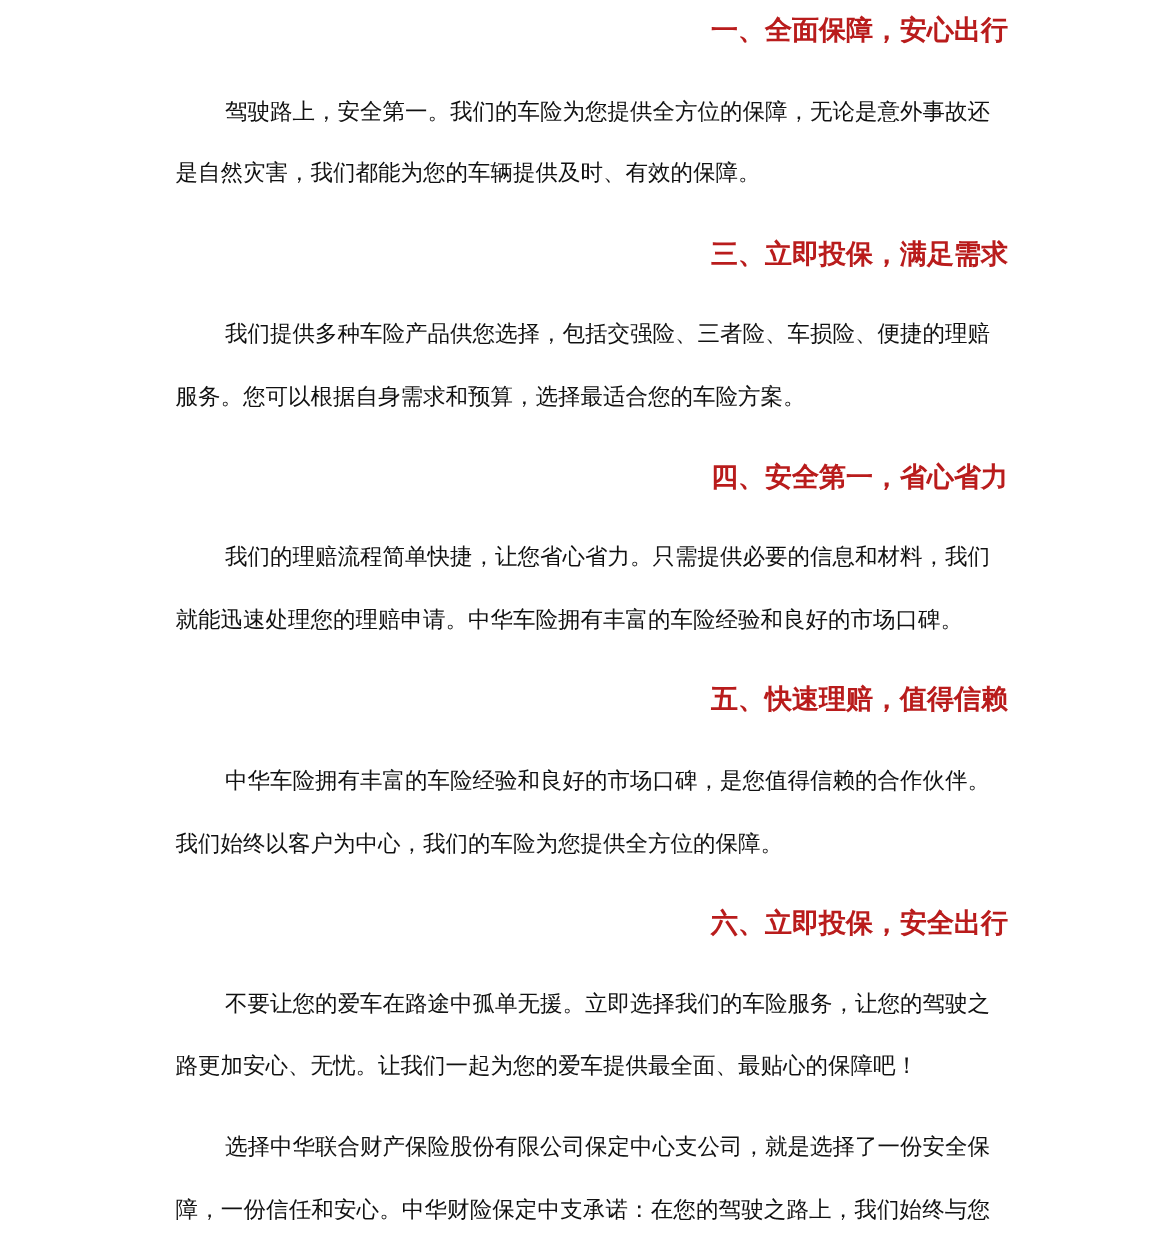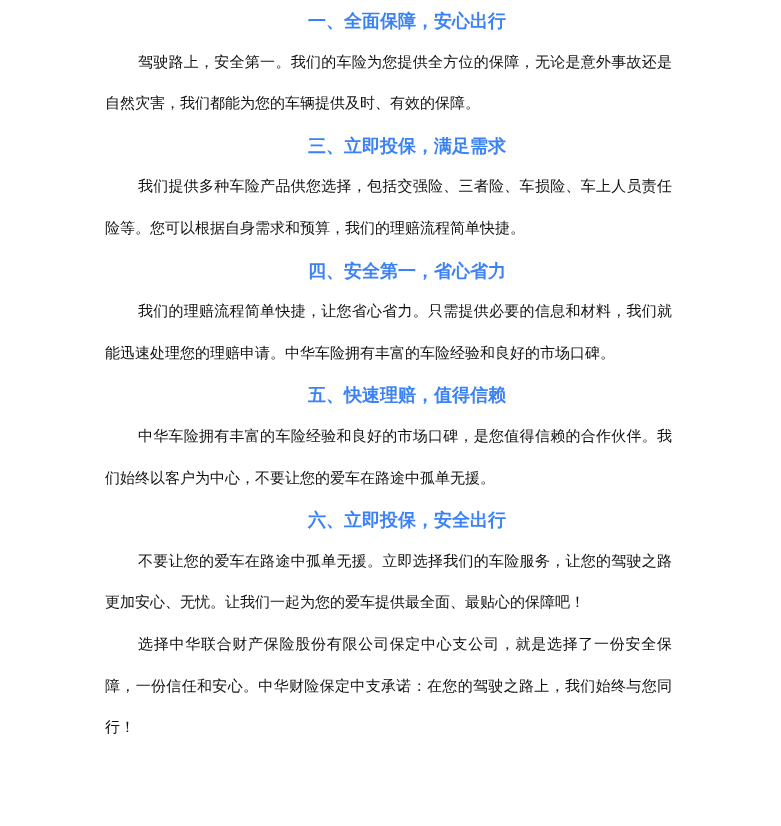--- a/index.html
+++ b/index.html
@@ -22,27 +22,27 @@
     width: 567px;
     text-align: justify;
     color: #111111;
   }
   .section-heading {
     margin: 0;
     padding: 0;
     font-size: 18px;
     font-weight: bold;
     line-height: 41.6px;
-    color: #3b82f6;
+    color: #b91c1c;
     text-indent: 37px;
-    text-align: center;
+    text-align: right;
     white-space: nowrap;
   }
   .body-para {
-    margin: 0;
+    margin: 12px;
     padding: 0;
     font-size: 15px;
     line-height: 41.6px;
     text-indent: 33px;
     letter-spacing: 0;
   }
 </style>
 </head>
 <body>
 
@@ -50,31 +50,31 @@
   <div class="content">
 
     <div class="doc-section">
       <h2 class="section-heading">一、全面保障，安心出行</h2>
       <p class="body-para">驾驶路上，安全第一。我们的车险为您提供全方位的保障，无论是意外事故还是自然灾害，我们都能为您的车辆提供及时、有效的保障。</p>
     </div>
 
 
     <div class="doc-section">
       <h2 class="section-heading">三、立即投保，满足需求</h2>
-      <p class="body-para">我们提供多种车险产品供您选择，包括交强险、三者险、车损险、车上人员责任险等。您可以根据自身需求和预算，我们的理赔流程简单快捷。</p>
+      <p class="body-para">我们提供多种车险产品供您选择，包括交强险、三者险、车损险、便捷的理赔服务。您可以根据自身需求和预算，选择最适合您的车险方案。</p>
     </div>
 
     <div class="doc-section">
       <h2 class="section-heading">四、安全第一，省心省力</h2>
       <p class="body-para">我们的理赔流程简单快捷，让您省心省力。只需提供必要的信息和材料，我们就能迅速处理您的理赔申请。中华车险拥有丰富的车险经验和良好的市场口碑。</p>
     </div>
 
     <div class="doc-section">
       <h2 class="section-heading">五、快速理赔，值得信赖</h2>
-      <p class="body-para">中华车险拥有丰富的车险经验和良好的市场口碑，是您值得信赖的合作伙伴。我们始终以客户为中心，不要让您的爱车在路途中孤单无援。</p>
+      <p class="body-para">中华车险拥有丰富的车险经验和良好的市场口碑，是您值得信赖的合作伙伴。我们始终以客户为中心，我们的车险为您提供全方位的保障。</p>
     </div>
 
     <div class="doc-section">
       <h2 class="section-heading">六、立即投保，安全出行</h2>
       <p class="body-para">不要让您的爱车在路途中孤单无援。立即选择我们的车险服务，让您的驾驶之路更加安心、无忧。让我们一起为您的爱车提供最全面、最贴心的保障吧！</p>
     </div>
 
     <p class="body-para">选择中华联合财产保险股份有限公司保定中心支公司，就是选择了一份安全保障，一份信任和安心。中华财险保定中支承诺：在您的驾驶之路上，我们始终与您同行！</p>
 
   </div>

